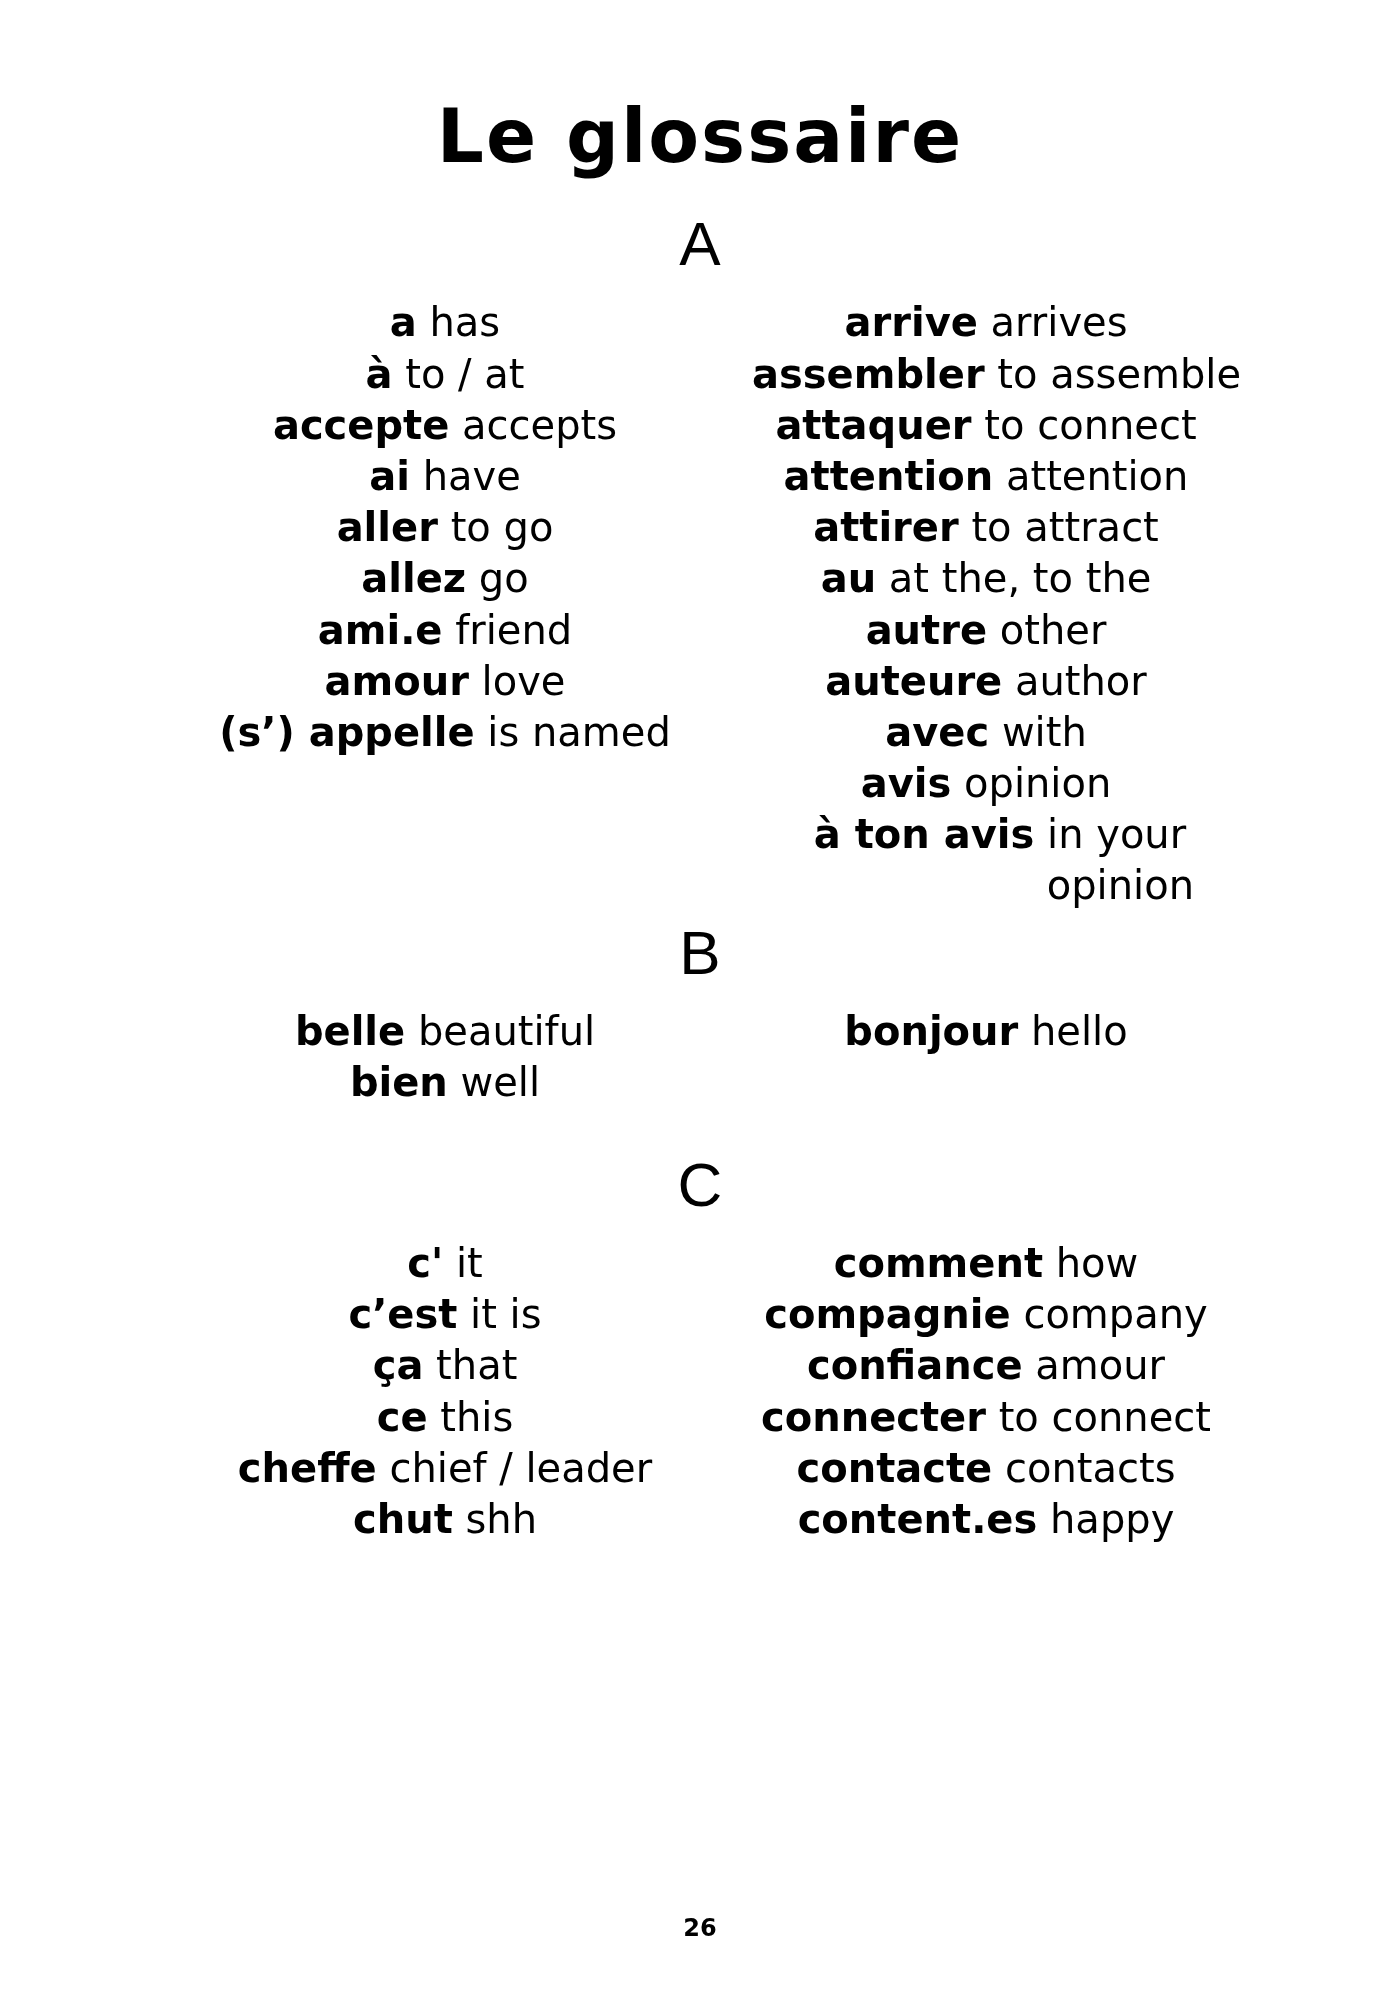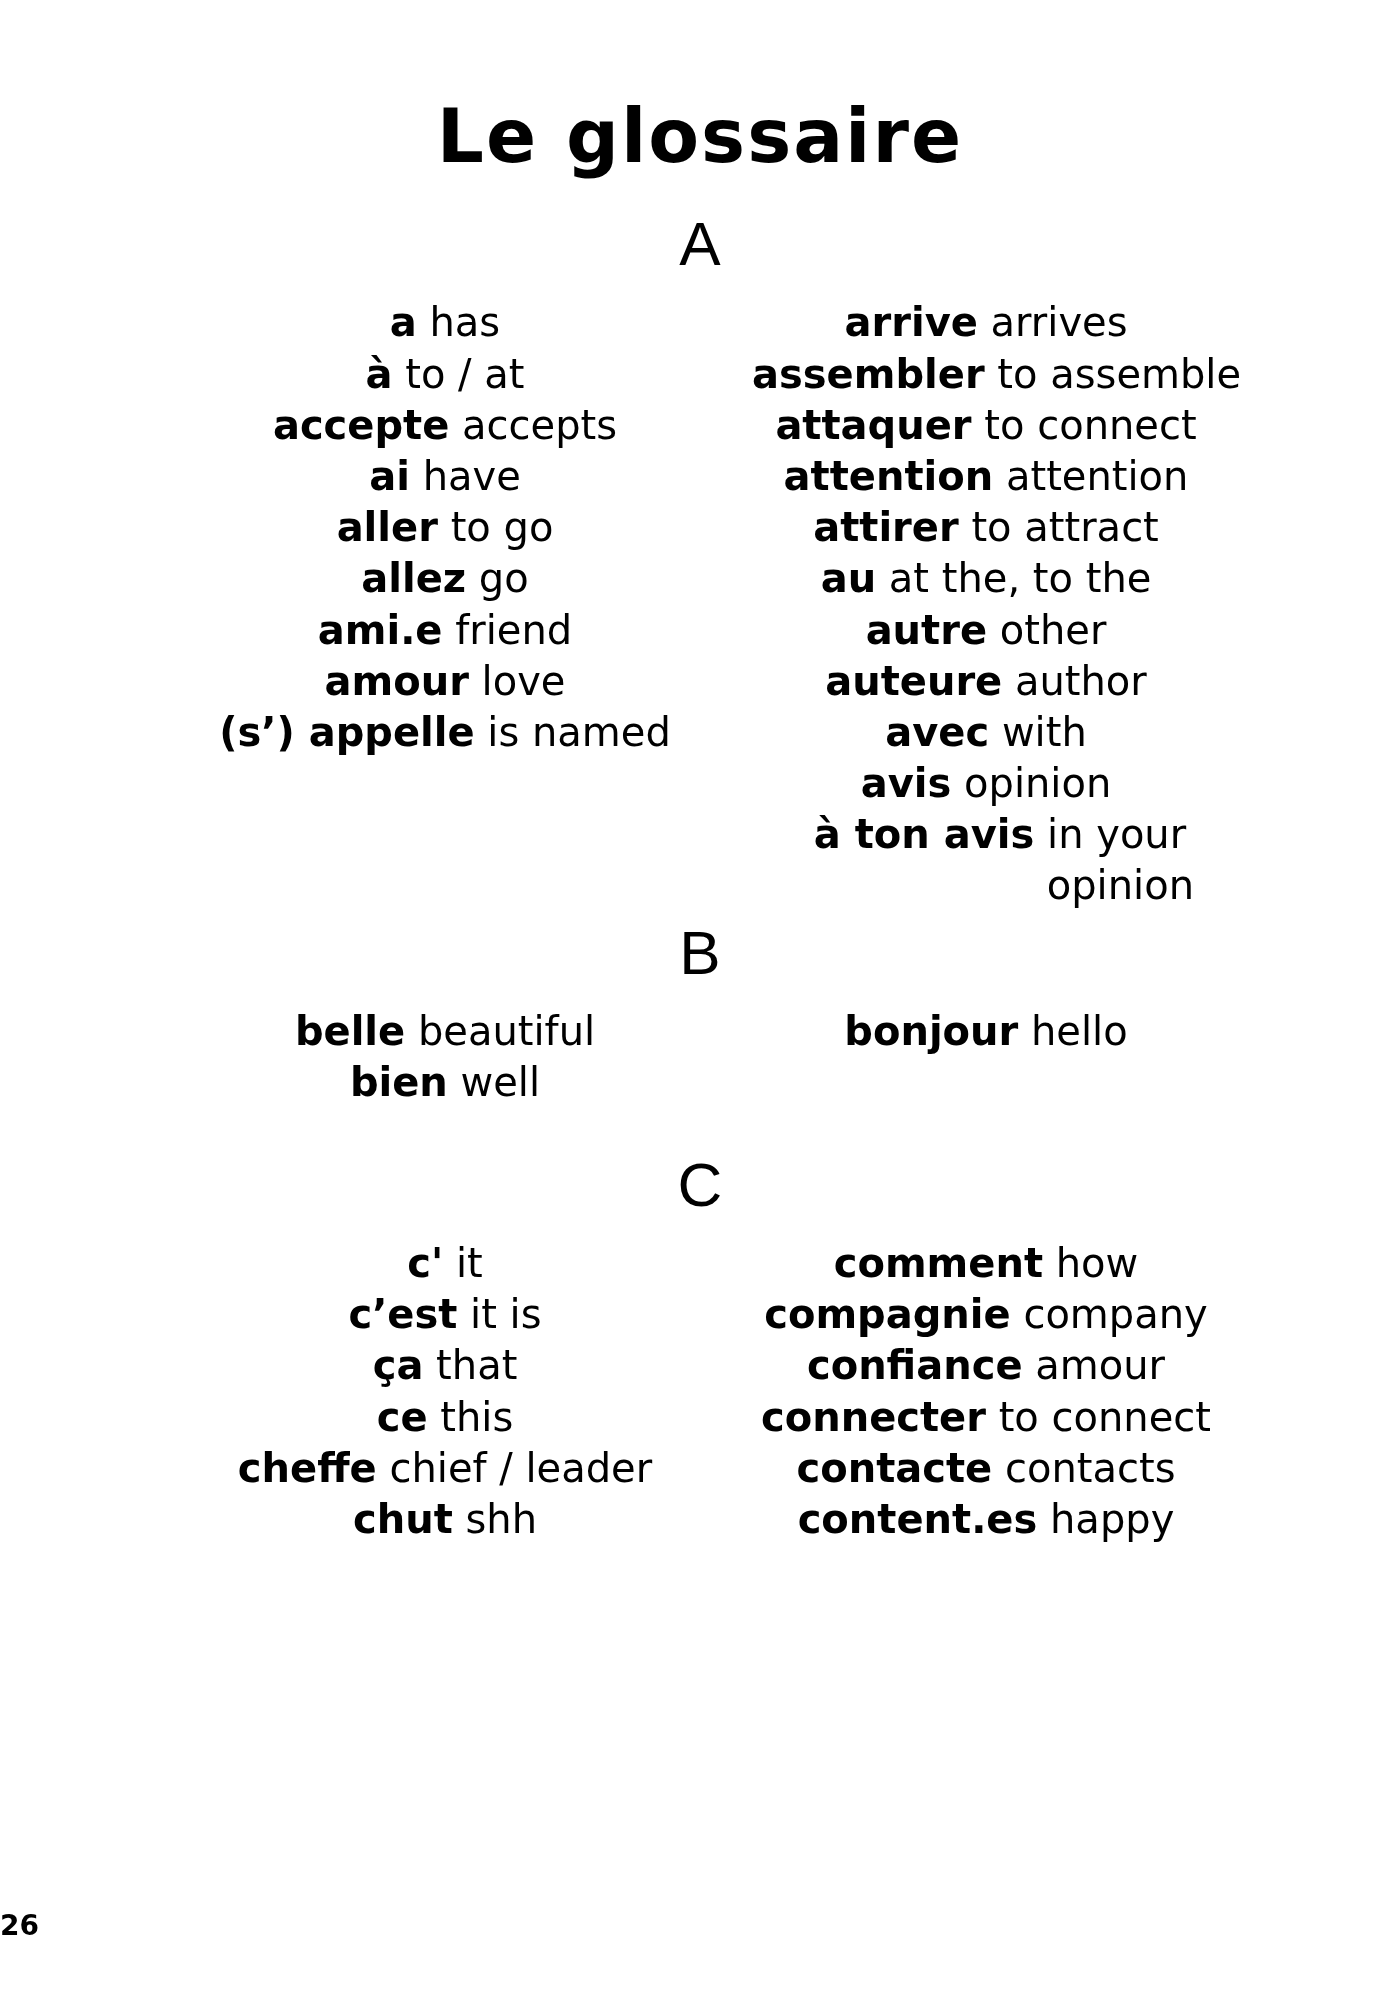--- a/index.html
+++ b/index.html
@@ -79,22 +79,22 @@
     text-align: right;
     padding-right: 26px;
     white-space: nowrap;
   }
 
   .page-number {
     position: absolute;
     left: 0;
     right: 0;
     bottom: 58px;
-    text-align: left;
-    font-size: 28px;
+    text-align: center;
+    font-size: 24px;
     font-weight: bold;
     font-family: "DejaVu Sans", sans-serif;
   }
 </style>
 </head>
 <body>
 
 <div class="page">
 
   <h1 class="doc-title">Le glossaire</h1>

